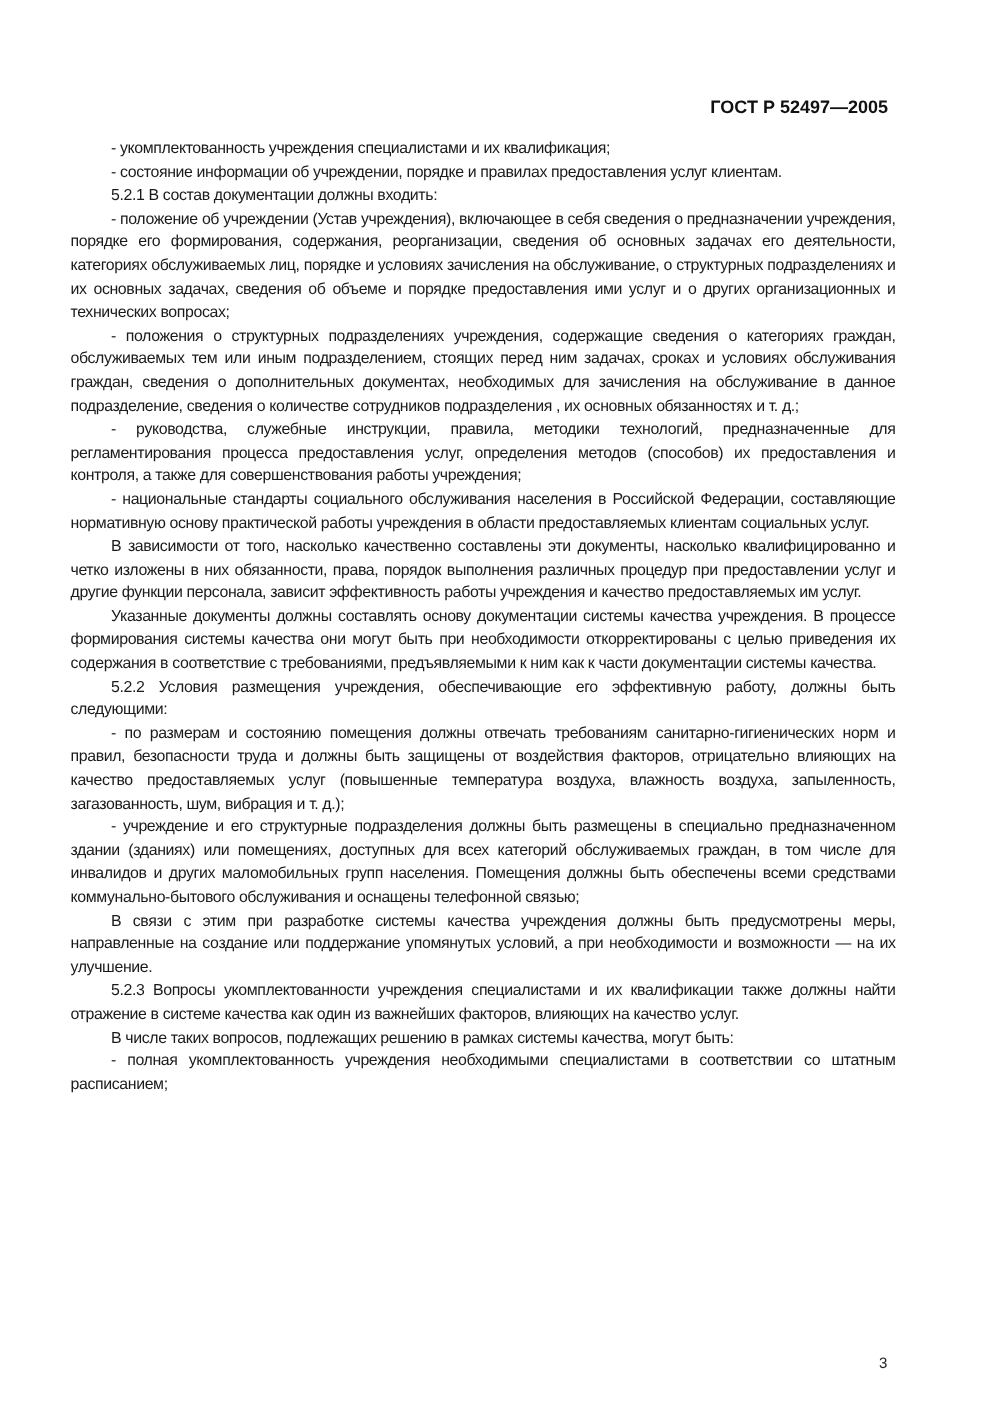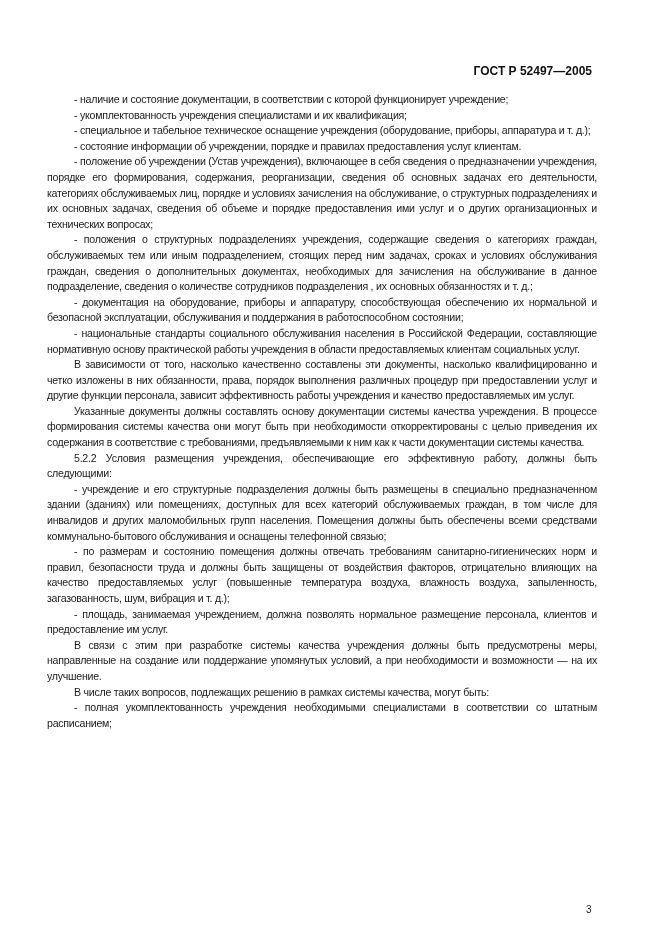--- a/index.html
+++ b/index.html
@@ -22,33 +22,32 @@
     font-family: "Liberation Sans", sans-serif; font-size: 10px; color: #222;
   }
 </style>
 </head>
 <body>
 
 <div class="page">
   <div class="header">ГОСТ Р 52497—2005</div>
 
   <div class="body">
-    <p class="left">-  наличие и состояние документации, в соответствии с которой функционирует учреждение;</p>
     <p class="left">-  укомплектованность учреждения специалистами и их квалификация;</p>
-    <p>-  специальное и табельное техническое оснащение учреждения (оборудование, приборы, аппаратура и т. д.);</p>
     <p class="left">-  состояние информации об учреждении, порядке и правилах предоставления услуг клиентам.</p>
+    <p class="left">5.2.1  В состав документации должны входить:</p>
     <p>-  положение об учреждении (Устав учреждения), включающее в себя сведения о предназначении учреждения, порядке его формирования, содержания, реорганизации, сведения об основных задачах его деятельности, категориях обслуживаемых лиц, порядке и условиях зачисления на обслуживание, о структурных подразделениях и их основных задачах, сведения об объеме и порядке предоставления ими услуг и о других организационных и технических вопросах;</p>
     <p>-  положения о структурных подразделениях учреждения, содержащие сведения о категориях граждан, обслуживаемых тем или иным подразделением, стоящих перед ним задачах, сроках и условиях обслуживания граждан, сведения о дополнительных документах, необходимых для зачисления на обслуживание в данное подразделение, сведения о количестве сотрудников подразделения , их основных обязанностях и т. д.;</p>
-    <p>-  документация на оборудование, приборы и аппаратуру, способствующая обеспечению их нормальной и безопасной эксплуатации, обслуживания и поддержания в работоспособном состоянии;</p>
+    <p>-  руководства, служебные инструкции, правила, методики технологий, предназначенные для регламентирования процесса предоставления услуг, определения методов (способов) их предоставления и контроля, а также для совершенствования работы учреждения;</p>
     <p>-  национальные стандарты социального обслуживания населения в Российской Федерации, составляющие нормативную основу практической работы учреждения в области предоставляемых клиентам социальных услуг.</p>
     <p>В зависимости от того, насколько качественно составлены эти документы, насколько квалифицированно и четко изложены в них обязанности, права, порядок выполнения различных процедур при предоставлении услуг и другие функции персонала, зависит эффективность работы учреждения и качество предоставляемых им услуг.</p>
     <p>Указанные документы должны составлять основу документации системы качества учреждения. В процессе формирования системы качества они могут быть при необходимости откорректированы с целью приведения их содержания в соответствие с требованиями, предъявляемыми к ним как к части документации системы качества.</p>
     <p>5.2.2  Условия размещения учреждения, обеспечивающие его эффективную работу, должны быть следующими:</p>
+    <p>-  по размерам и состоянию помещения должны отвечать требованиям санитарно-гигиенических норм и правил, безопасности труда и должны быть защищены от воздействия факторов, отрицательно влияющих на качество предоставляемых услуг (повышенные температура воздуха, влажность воздуха, запыленность, загазованность, шум, вибрация и т. д.);</p>
     <p>-  учреждение и его структурные подразделения должны быть размещены в специально предназначенном здании (зданиях) или помещениях, доступных для всех категорий обслуживаемых граждан, в том числе для инвалидов и других маломобильных групп населения. Помещения должны быть обеспечены всеми средствами коммунально-бытового обслуживания и оснащены телефонной связью;</p>
-    <p>-  по размерам и состоянию помещения должны отвечать требованиям санитарно-гигиенических норм и правил, безопасности труда и должны быть защищены от воздействия факторов, отрицательно влияющих на качество предоставляемых услуг (повышенные температура воздуха, влажность воздуха, запыленность, загазованность, шум, вибрация и т. д.);</p>
-    <p>-  площадь, занимаемая учреждением, должна позволять нормальное размещение персонала, клиентов и предоставление им услуг.</p>
     <p>В связи с этим при разработке системы качества учреждения должны быть предусмотрены меры, направленные на создание или поддержание упомянутых условий, а при необходимости и возможности — на их улучшение.</p>
+    <p>5.2.3  Вопросы укомплектованности учреждения специалистами и их квалификации также должны найти отражение в системе качества как один из важнейших факторов, влияющих на качество услуг.</p>
     <p class="left">В числе таких вопросов, подлежащих решению в рамках системы качества, могут быть:</p>
     <p>-  полная укомплектованность учреждения необходимыми специалистами в соответствии со штатным расписанием;</p>
   </div>
 
   <div class="page-num">3</div>
 </div>
 
 </body></html>

